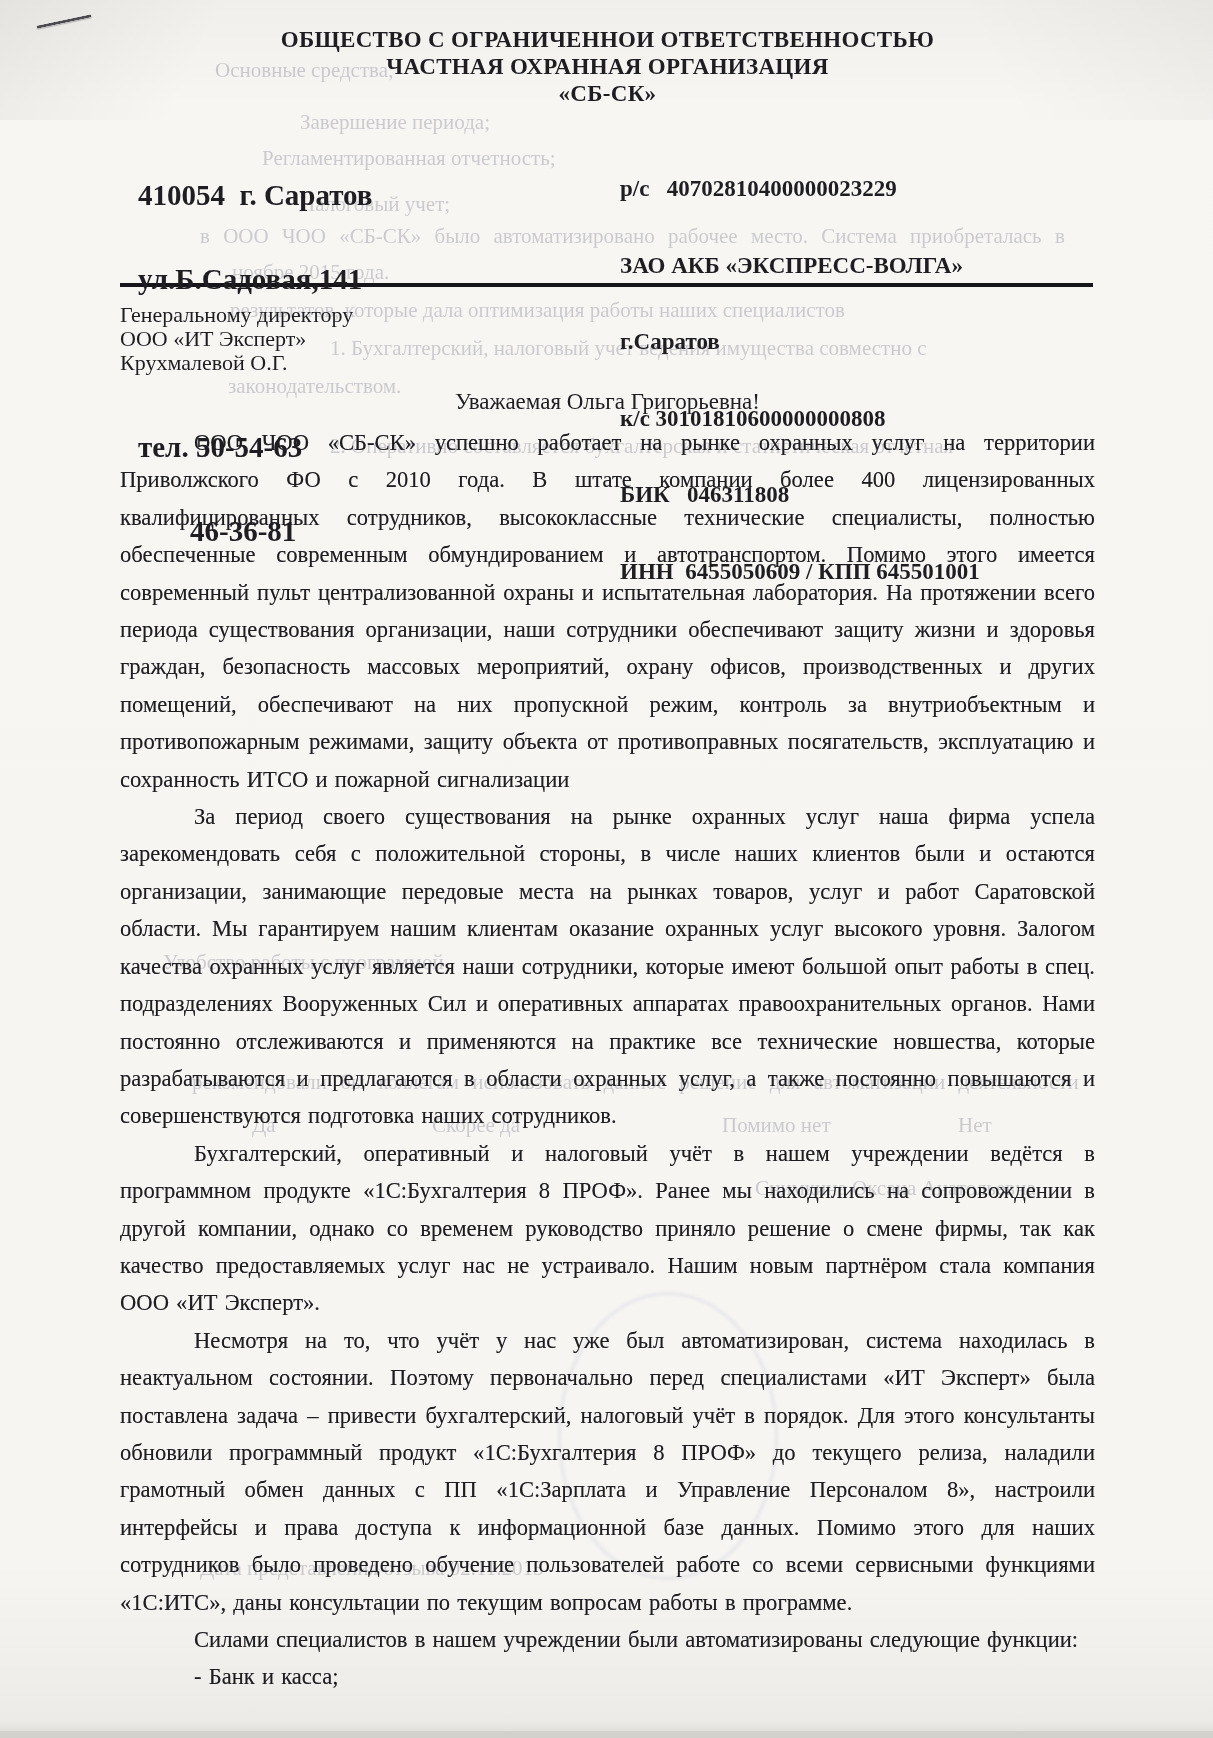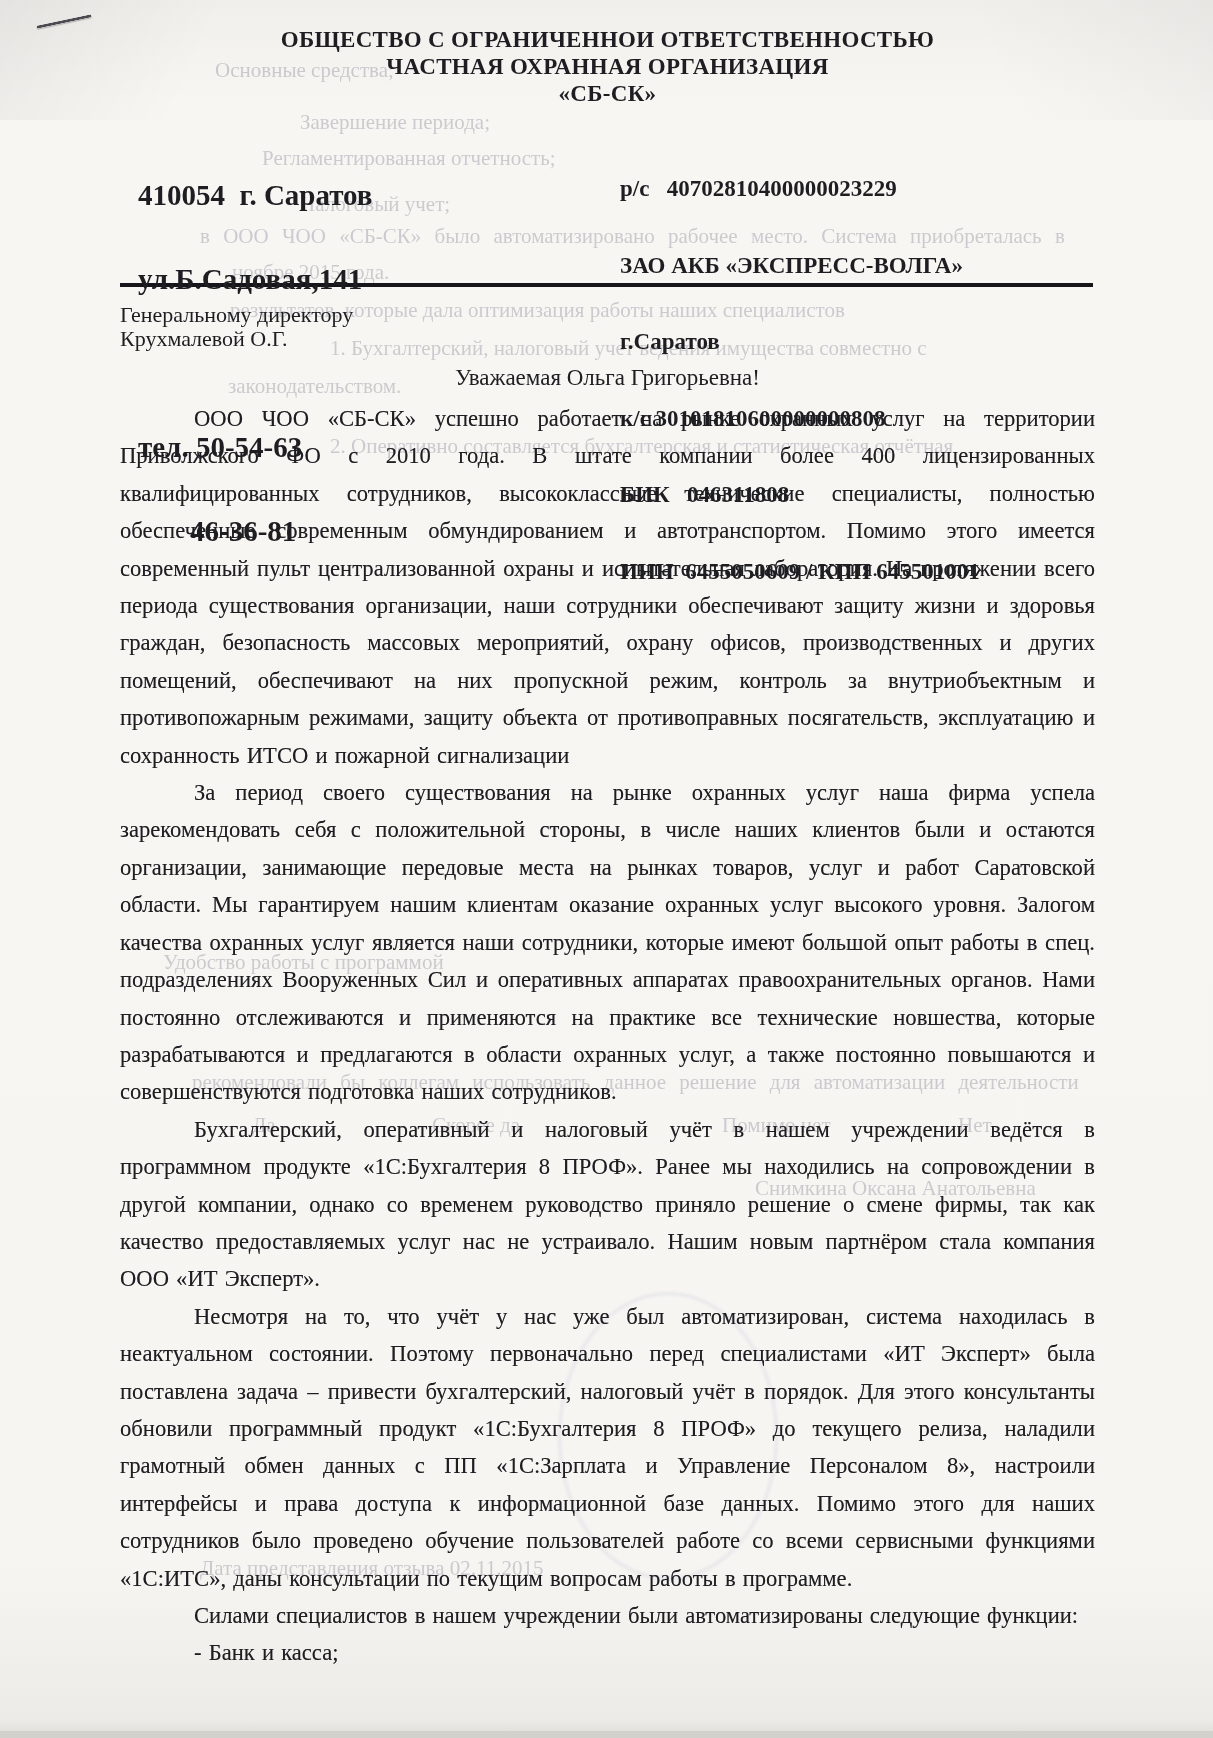--- a/index.html
+++ b/index.html
@@ -103,20 +103,21 @@
         <div>к/с 30101810600000000808</div>
         <div>БИК   046311808</div>
         <div>ИНН  6455050609 / КПП 645501001</div>
       </div>
     </div>
 
     <div class="divider"></div>
 
     <div class="addressee">
       <div>Генеральному директору</div>
+      <div>ООО «ИТ Эксперт»</div>
       <div>Крухмалевой О.Г.</div>
     </div>
 
     <div class="salutation">Уважаемая Ольга Григорьевна!</div>
 
     <div class="letter-body">
       <p class="para">ООО ЧОО «СБ-СК» успешно работает на рынке охранных услуг на территории Приволжского ФО с 2010 года. В штате компании более 400 лицензированных квалифицированных сотрудников, высококлассные технические специалисты, полностью обеспеченные современным обмундированием и автотранспортом. Помимо этого имеется современный пульт централизованной охраны и испытательная лаборатория. На протяжении всего периода существования организации, наши сотрудники обеспечивают защиту жизни и здоровья граждан, безопасность массовых мероприятий, охрану офисов, производственных и других помещений, обеспечивают на них пропускной режим, контроль за внутриобъектным и противопожарным режимами, защиту объекта от противоправных посягательств, эксплуатацию и сохранность ИТСО и пожарной сигнализации</p>
       <p class="para">За период своего существования на рынке охранных услуг наша фирма успела зарекомендовать себя с положительной стороны, в числе наших клиентов были и остаются организации, занимающие передовые места на рынках товаров, услуг и работ Саратовской области. Мы гарантируем нашим клиентам оказание охранных услуг высокого уровня. Залогом качества охранных услуг является наши сотрудники, которые имеют большой опыт работы в спец. подразделениях Вооруженных Сил и оперативных аппаратах правоохранительных органов. Нами постоянно отслеживаются и применяются на практике все технические новшества, которые разрабатываются и предлагаются в области охранных услуг, а также постоянно повышаются и совершенствуются подготовка наших сотрудников.</p>
       <p class="para">Бухгалтерский, оперативный и налоговый учёт в нашем учреждении ведётся в программном продукте «1С:Бухгалтерия 8 ПРОФ». Ранее мы находились на сопровождении в другой компании, однако со временем руководство приняло решение о смене фирмы, так как качество предоставляемых услуг нас не устраивало. Нашим новым партнёром стала компания ООО «ИТ Эксперт».</p>
       <p class="para">Несмотря на то, что учёт у нас уже был автоматизирован, система находилась в неактуальном состоянии. Поэтому первоначально перед специалистами «ИТ Эксперт» была поставлена задача – привести бухгалтерский, налоговый учёт в порядок. Для этого консультанты обновили программный продукт «1С:Бухгалтерия 8 ПРОФ» до текущего релиза, наладили грамотный обмен данных с ПП «1С:Зарплата и Управление Персоналом 8», настроили интерфейсы и права доступа к информационной базе данных. Помимо этого для наших сотрудников было проведено обучение пользователей работе со всеми сервисными функциями «1С:ИТС», даны консультации по текущим вопросам работы в программе.</p>

